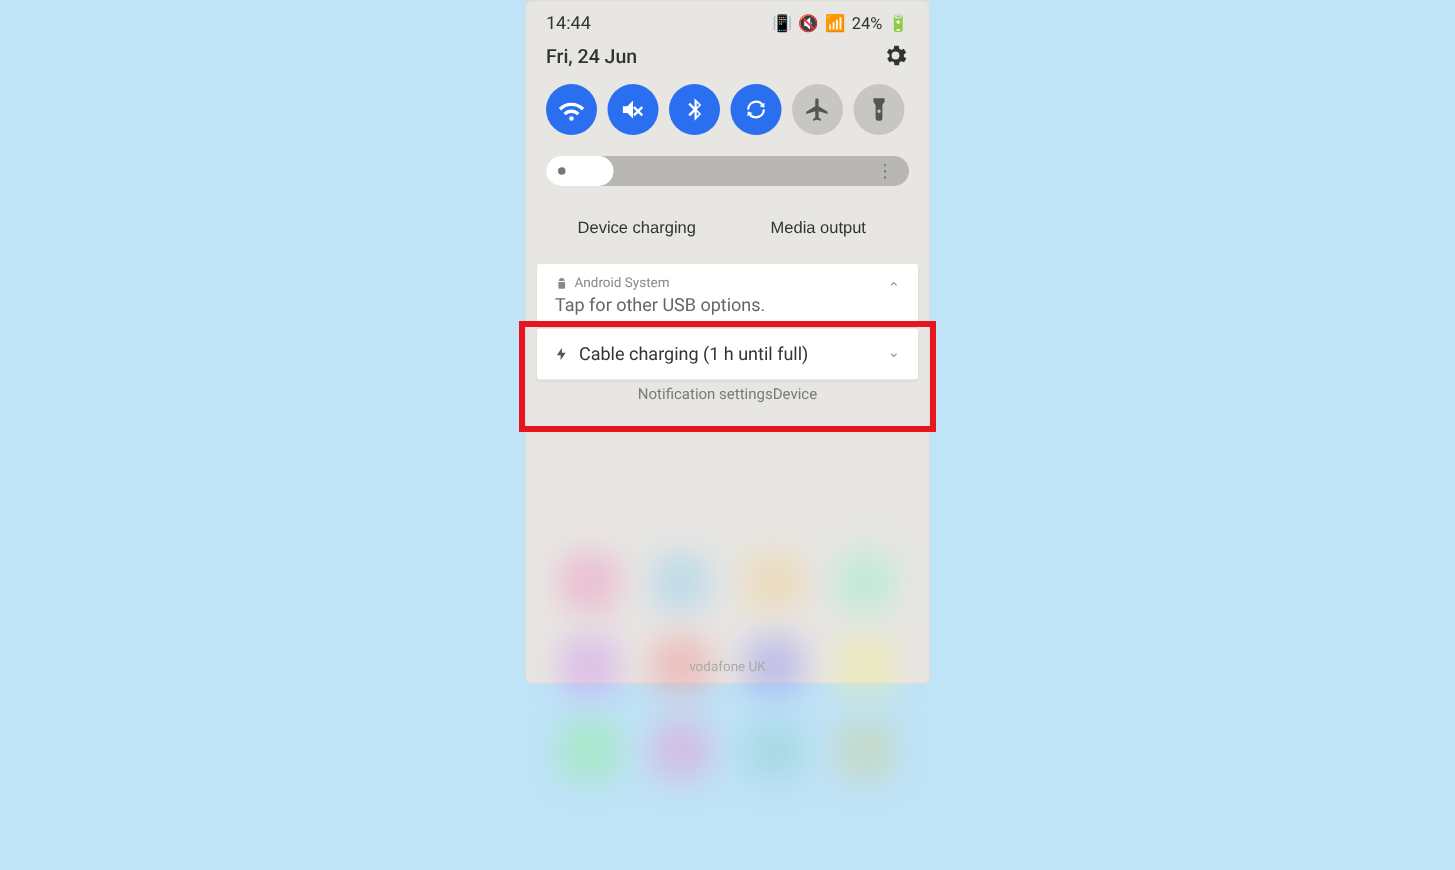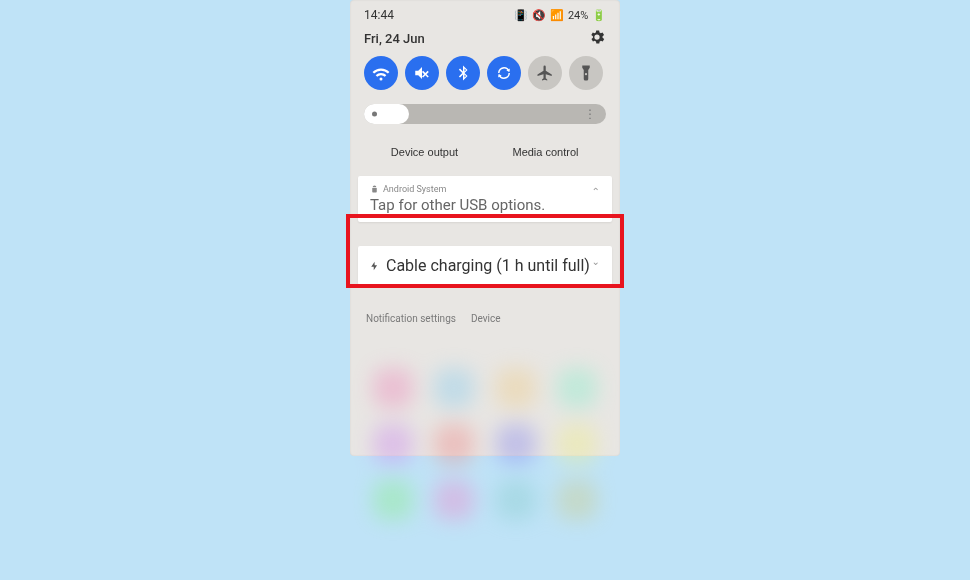--- a/index.html
+++ b/index.html
@@ -26,33 +26,33 @@
   
   .bright-wrap{position:relative;padding:10px 14px 6px}
   .bright{height:20px;background:#b9b7b3;border-radius:12px;position:relative}
   .bright-fill{position:absolute;left:0;top:0;bottom:0;width:45px;background:#fff;border-radius:12px}
   .bright-dot{position:absolute;left:8px;top:50%;width:5px;height:5px;border-radius:50%;background:#777;transform:translateY(-50%)}
   .bright-menu{position:absolute;right:10px;top:50%;transform:translateY(-50%);color:#777;font-size:12px}
   
   .dm{position:relative;display:flex;padding:8px 14px 10px}
   .dm button{flex:1;background:transparent;border:none;font-size:11px;color:#333;font-weight:500;padding:8px 0;cursor:pointer}
   
-  .notif{position:relative;margin:0 8px 24px;background:#fff;border-radius:2px;padding:8px 12px;box-shadow:0 1px 2px rgba(0,0,0,.08)}
+  .notif{position:relative;margin:0 8px 1px;background:#fff;border-radius:2px;padding:8px 12px;box-shadow:0 1px 2px rgba(0,0,0,.08)}
   .notif .hdr{font-size:9px;color:#888;display:flex;align-items:center;gap:4px;margin-bottom:2px}
   .notif .hdr svg{width:9px;height:9px;fill:#888}
   .notif .title{font-size:11px;font-weight:700;color:#222}
-  .notif .sub{font-size:15px;color:#666;margin-top:1px}
+  .notif .sub{font-size:12px;color:#666;margin-top:1px}
   .notif .chev{position:absolute;right:12px;top:10px;color:#999;font-size:10px}
   .notif.compact{padding:10px 12px}
-  .notif.compact .line{font-size:16px;color:#333;display:flex;align-items:center;gap:6px}
+  .notif.compact .line{font-size:12px;color:#333;display:flex;align-items:center;gap:6px}
   .notif.compact .line svg{width:10px;height:10px;fill:#555}
   
   .highlight{position:absolute;left:-4px;right:-4px;top:214px;height:66px;border:4px solid #e8141e;pointer-events:none}
   
-  .footer{position:relative;display:flex;justify-content:flex-start;gap:15px;padding:4px 16px;font-size:10px;color:#7a7a7a}
+  .footer{position:relative;display:flex;justify-content:center;gap:0;padding:4px 16px;font-size:10px;color:#7a7a7a}
   .footer span{cursor:pointer}
   .carrier{position:absolute;bottom:6px;left:0;right:0;text-align:center;font-size:9px;color:#aaa}
 </style>
 </head>
 <body>
 
 <div class="phone">
 
   <div class="apps-bg offset">
     <div class="row">
@@ -129,22 +129,22 @@
 
   <div class="bright-wrap">
     <div class="bright">
       <div class="bright-fill"></div>
       <div class="bright-dot"></div>
       <div class="bright-menu">⋮</div>
     </div>
   </div>
 
   <div class="dm">
-    <button>Device output</button>
-    <button>Media control</button>
+    <button>Device charging</button>
+    <button>Media output</button>
   </div>
 
   <div class="notif">
     <div class="hdr">
       <svg viewBox="0 0 24 24">
           <path d="M6 8h12v10a2 2 0 01-2 2H8a2 2 0 01-2-2V8zm1-2a5 5 0 0110 0H7z"></path>
         </svg>
       <span>Android System</span>
     </div>
     <div class="sub">Tap for other USB options.</div>
@@ -161,13 +161,14 @@
     <div class="chev">⌄</div>
   </div>
 
   <div class="footer">
     <span>Notification settings</span>
     <span>Device</span>
   </div>
 
   <div class="highlight"></div>
 
+  <div class="carrier">vodafone UK</div>
 </div>
 
 </body></html>

